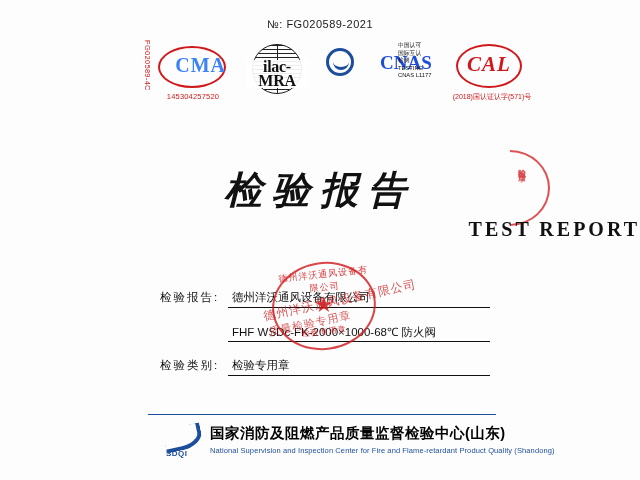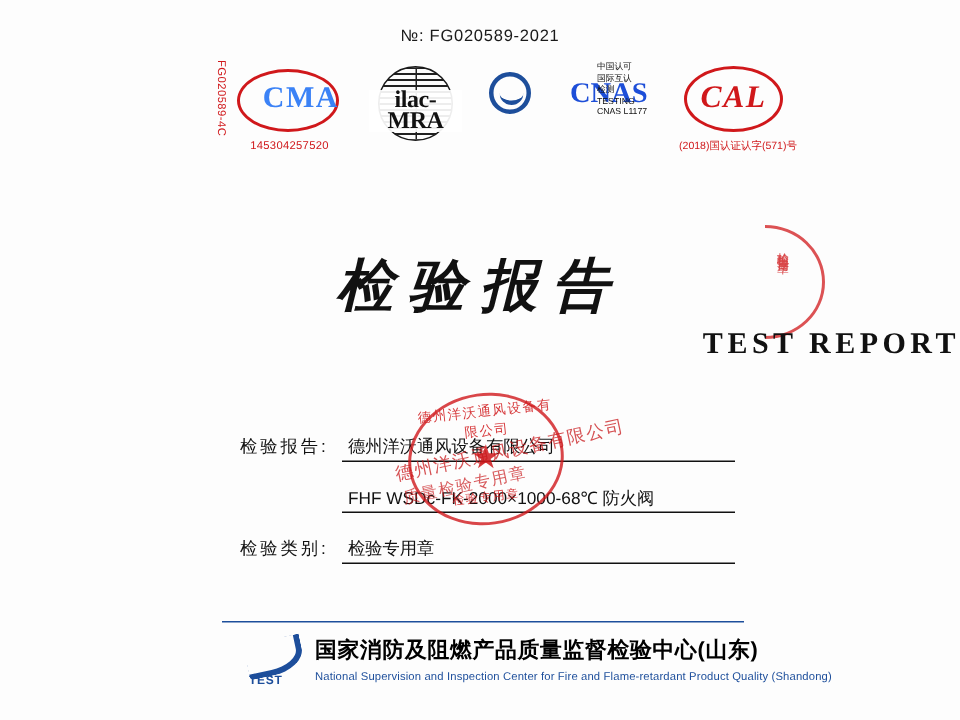--- a/index.html
+++ b/index.html
@@ -534,19 +534,19 @@
     <div class="seal-star">★</div>
     <div class="seal-bottom">检验专用章</div>
   </div>
   <div class="overlay-text">德州洋沃通风设备有限公司</div>
   <div class="overlay-text2">质量检验专用章</div>
 
   <div class="footer-rule"></div>
   <div class="footer">
     <div class="sdqi-mark">
       <div class="swoosh"></div>
-      <div class="sdqi-text">TEST</div>
+      <div class="sdqi-text">SDQI</div>
     </div>
     <div class="footer-cn">国家消防及阻燃产品质量监督检验中心(山东)</div>
     <div class="footer-en">National Supervision and Inspection Center for Fire and Flame-retardant Product Quality (Shandong)</div>
   </div>
 
 </div>
 
 </body></html>

